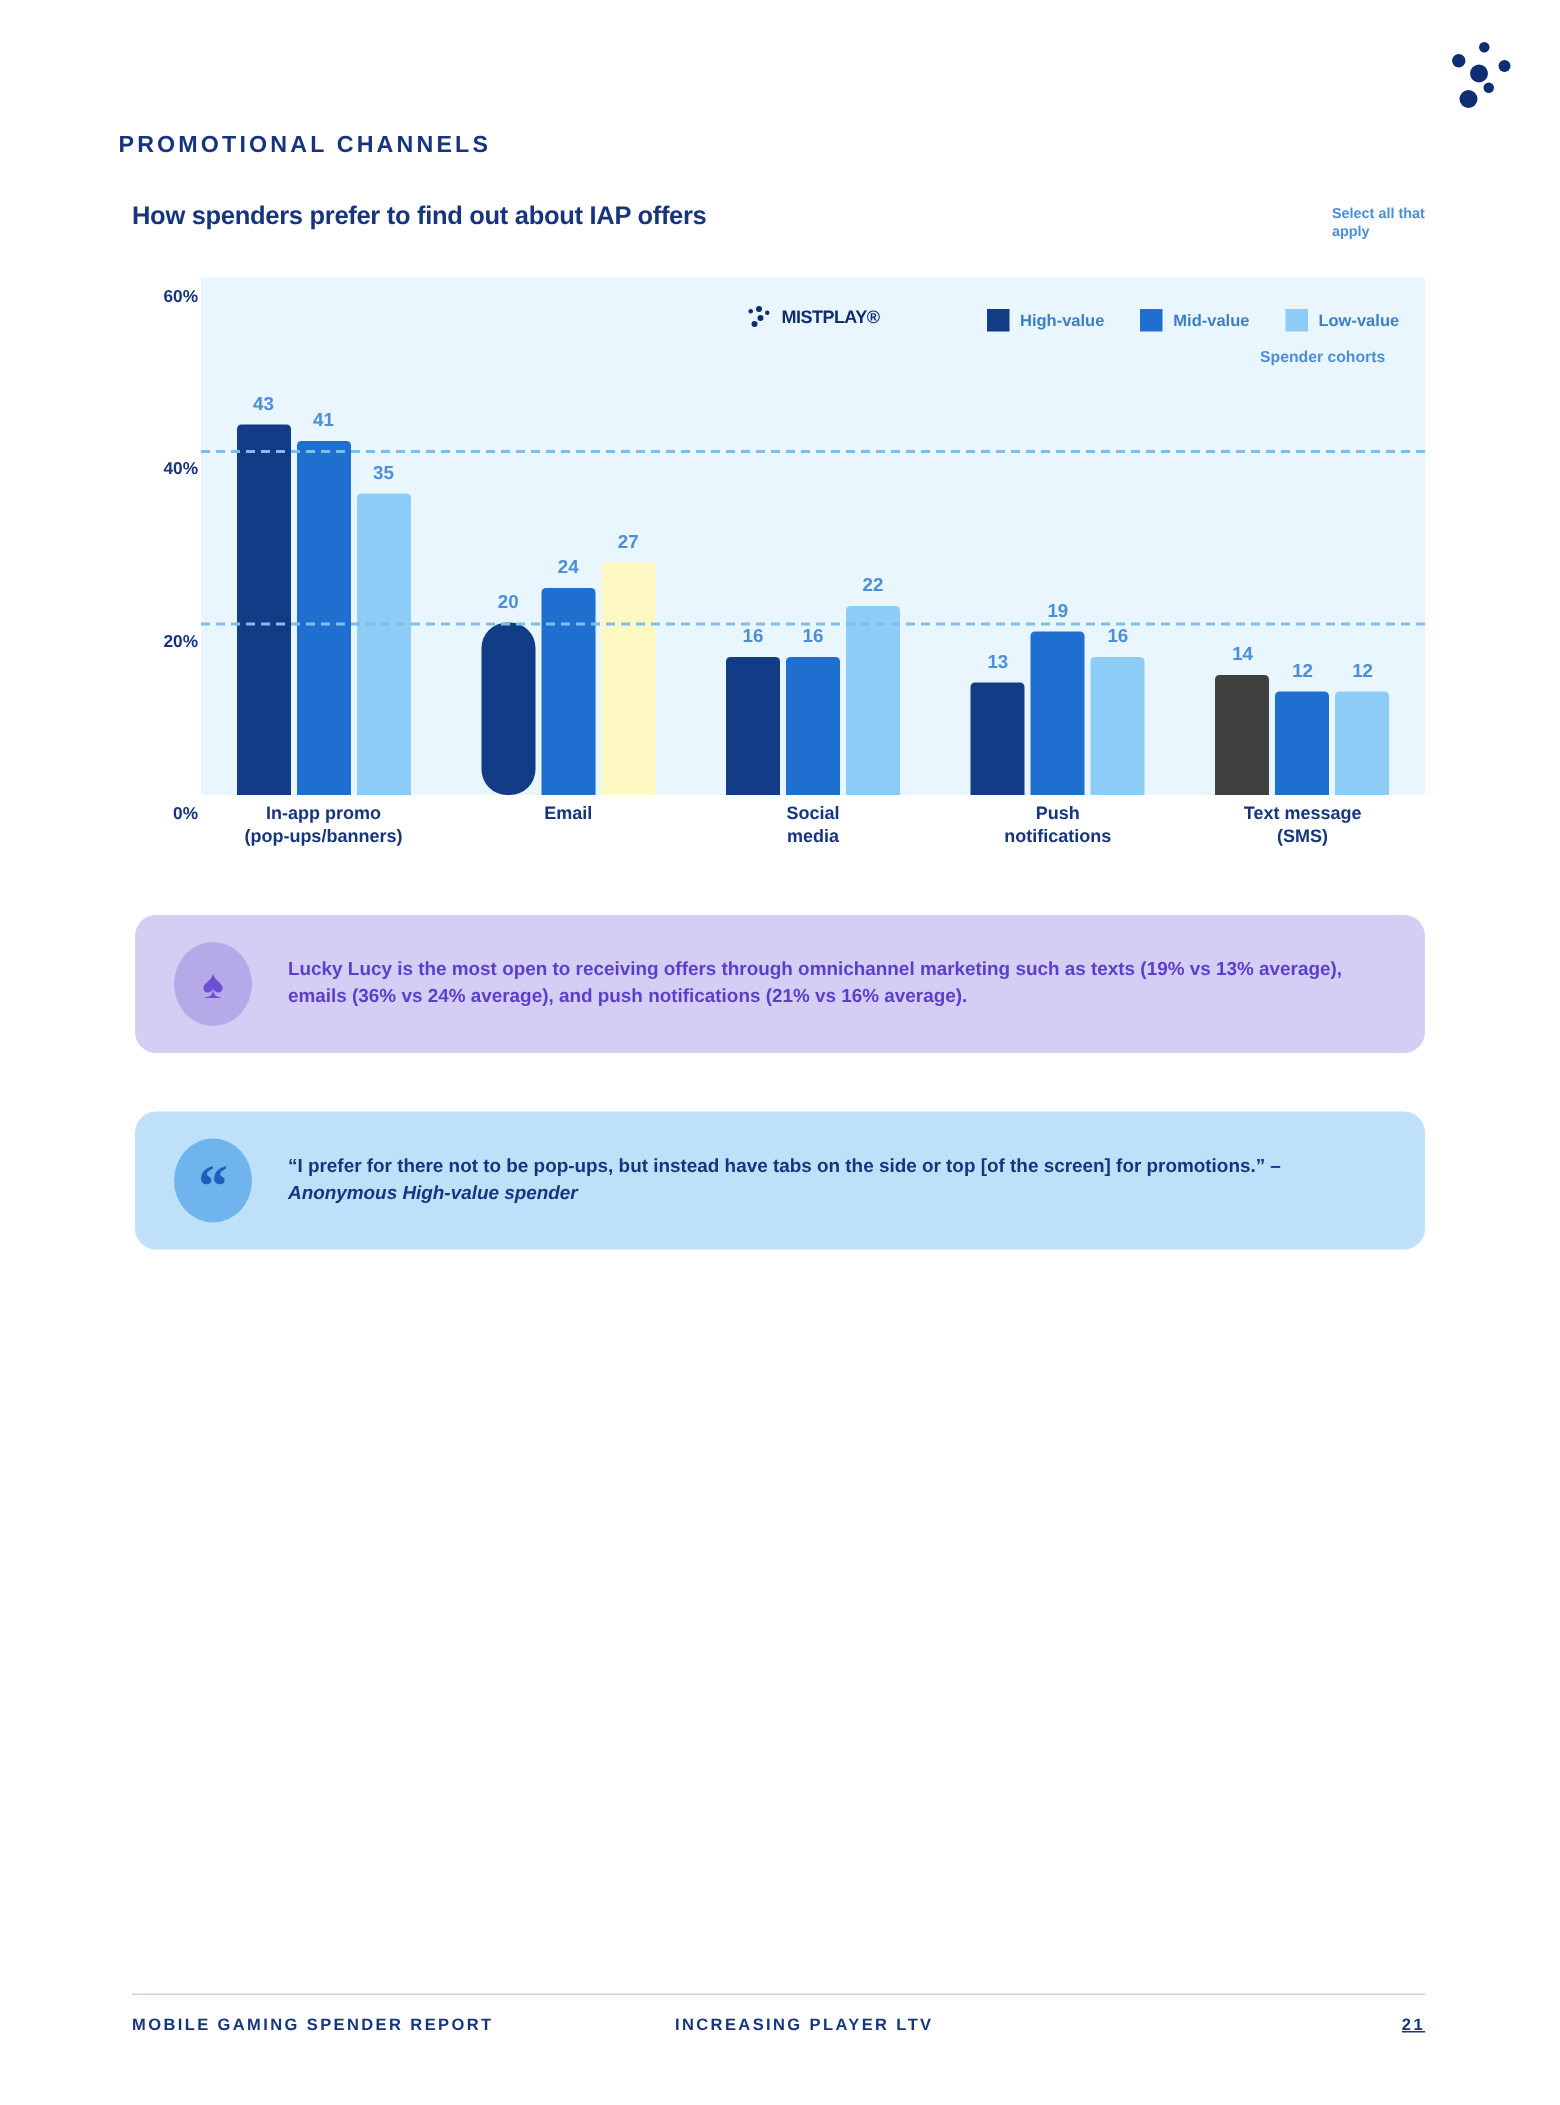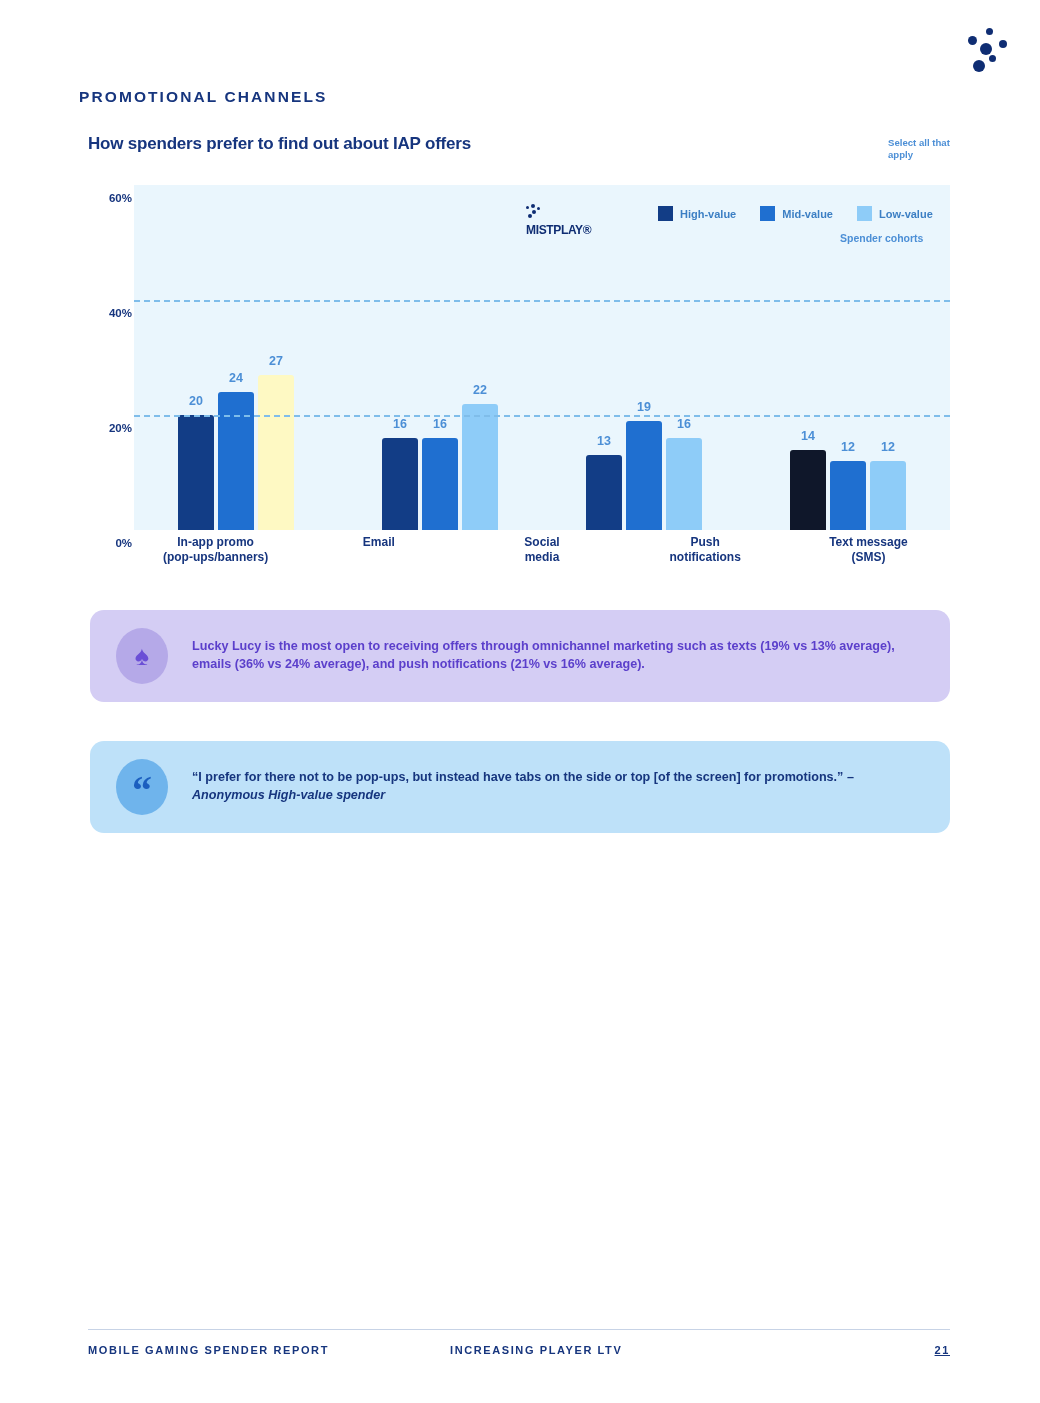--- a/index.html
+++ b/index.html
@@ -149,26 +149,25 @@
     text-align: center;
     font-size: 12px;
     line-height: 1.25;
     font-weight: 600;
     color: #16357E;
   }
 
   
   .brand {
     position: absolute;
-    left: 526px;
+    left: 499px;
     top: 204px;
     display: flex;
-    align-items: flex-start;
+    align-items: flex-end;
     gap: 5px;
-    flex-direction: column;
   }
   .brand-mark { width: 17px; height: 14px; position: relative; }
   .brand-mark span {
     position: absolute;
     background: #0F2D73;
     border-radius: 50%;
     display: block;
   }
   .brand-name {
     font-size: 12px;
@@ -286,21 +285,32 @@
   <div class="chart-wrap">
     <div class="y-axis">
         <div class="y-tick" style="top: 345px;">0%</div>
         <div class="y-tick" style="top: 230px;">20%</div>
         <div class="y-tick" style="top: 115px;">40%</div>
         <div class="y-tick" style="top: 0px;">60%</div>
       </div>
     <div class="plot">
       <div class="groups">
           <div class="group">
-            <div class="bar" style="height: 115px; background: rgb(18, 61, 134);">
+            <div class="bar" style="height: 247.25px; background: rgb(18, 61, 134);">
+              <span class="val">43</span>
+            </div>
+            <div class="bar" style="height: 235.75px; background: rgb(31, 111, 208);">
+              <span class="val">41</span>
+            </div>
+            <div class="bar" style="height: 201.25px; background: rgb(142, 204, 248);">
+              <span class="val">35</span>
+            </div>
+          </div>
+          <div class="group">
+            <div class="bar" style="height: 115px; background: rgb(18, 61, 134); border-radius: 17px;">
               <span class="val">20</span>
             </div>
             <div class="bar" style="height: 138px; background: rgb(31, 111, 208);">
               <span class="val">24</span>
             </div>
             <div class="bar" style="height: 155.25px; background: #fef9c3;">
               <span class="val">27</span>
             </div>
           </div>
           <div class="group">
@@ -319,21 +329,21 @@
               <span class="val">13</span>
             </div>
             <div class="bar" style="height: 109.25px; background: rgb(31, 111, 208);">
               <span class="val">19</span>
             </div>
             <div class="bar" style="height: 92px; background: rgb(142, 204, 248);">
               <span class="val">16</span>
             </div>
           </div>
           <div class="group">
-            <div class="bar" style="height: 80.5px; background: #0f172a;">
+            <div class="bar" style="height: 80.5px; background: #404040;">
               <span class="val">14</span>
             </div>
             <div class="bar" style="height: 69px; background: rgb(31, 111, 208);">
               <span class="val">12</span>
             </div>
             <div class="bar" style="height: 69px; background: rgb(142, 204, 248);">
               <span class="val">12</span>
             </div>
           </div>
         </div>

